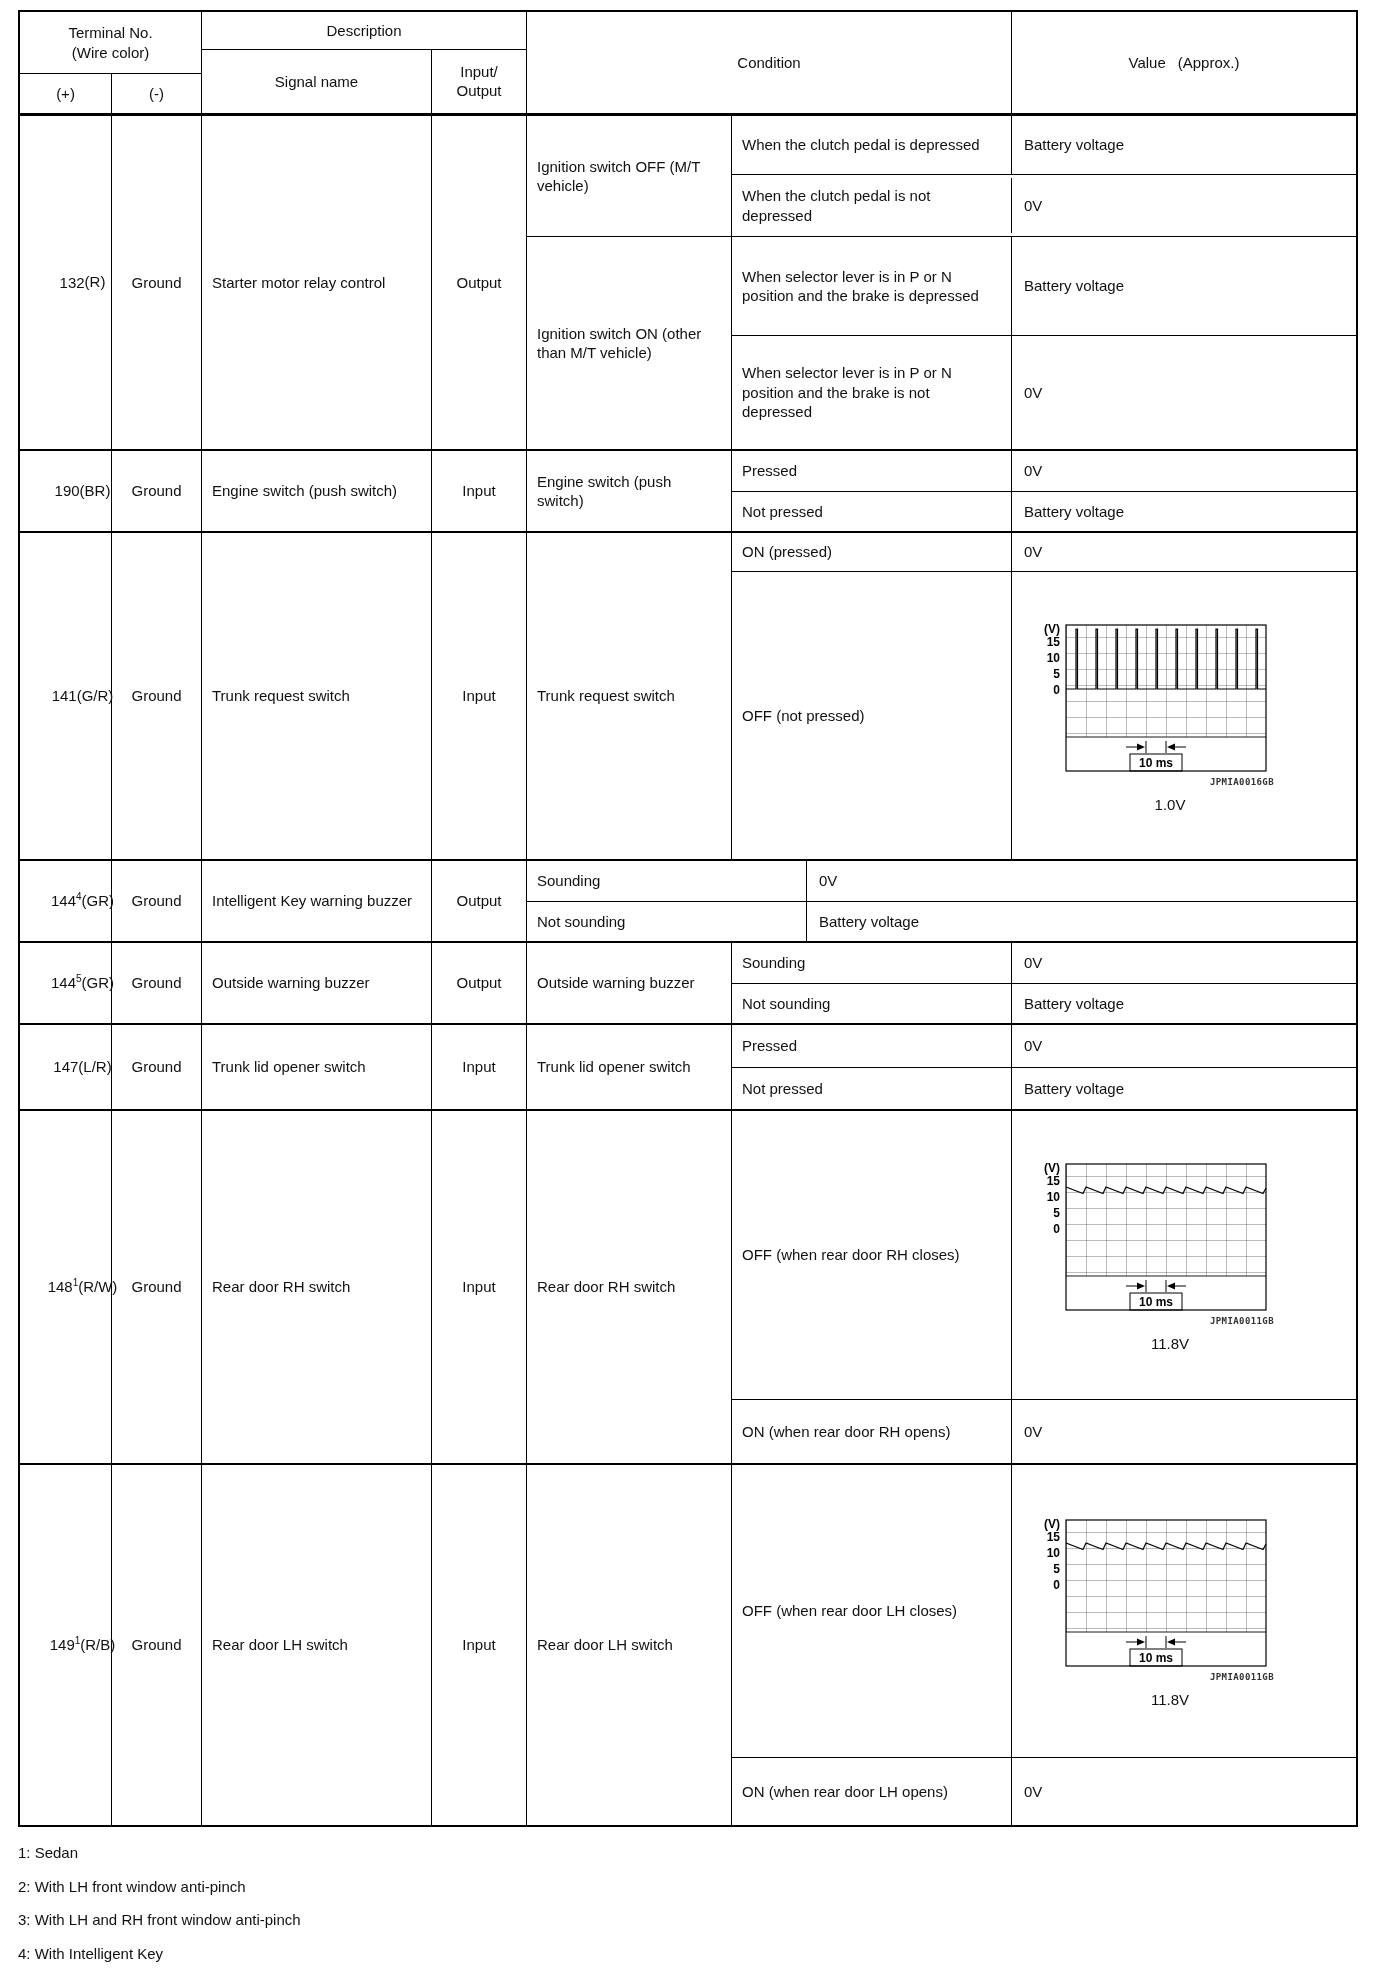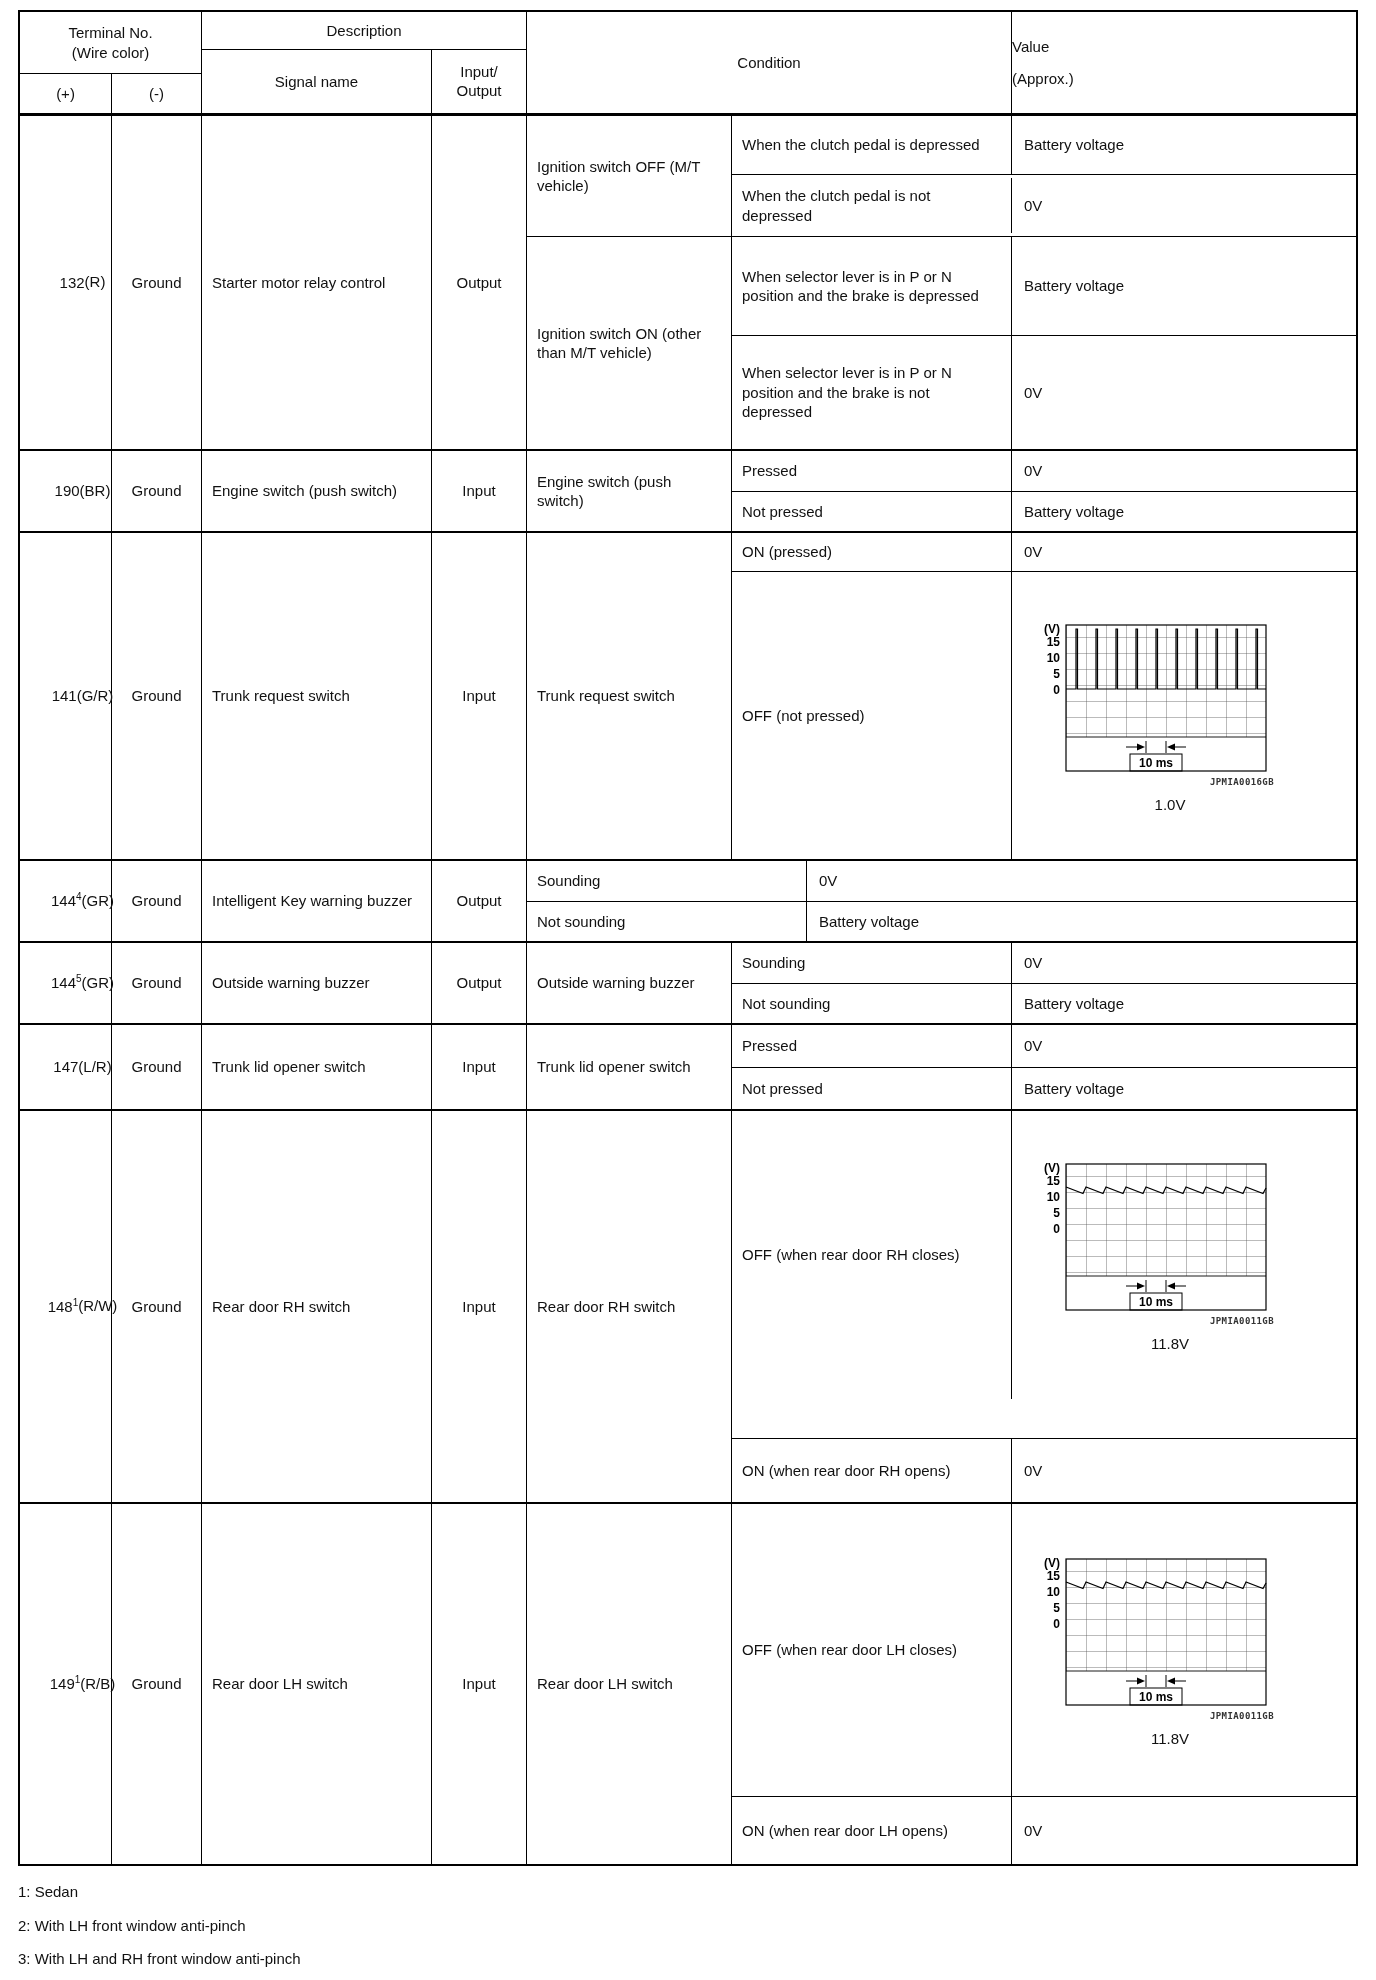--- a/index.html
+++ b/index.html
@@ -15,21 +15,21 @@
   .th-terminal-top { height:62px; border-bottom:1px solid #000; display:flex; flex-direction:column; align-items:center; justify-content:center; line-height:1.3; }
   .th-terminal-bottom { flex:1; display:flex; }
   .th-plus { width:92px; border-right:1px solid #000; display:flex; align-items:center; justify-content:center; }
   .th-minus { flex:1; display:flex; align-items:center; justify-content:center; }
   .th-desc { width:325px; border-right:1px solid #000; display:flex; flex-direction:column; }
   .th-desc-top { height:38px; border-bottom:1px solid #000; display:flex; align-items:center; justify-content:center; }
   .th-desc-bottom { flex:1; display:flex; }
   .th-signal { width:230px; border-right:1px solid #000; display:flex; align-items:center; justify-content:center; }
   .th-io { flex:1; display:flex; flex-direction:column; align-items:center; justify-content:center; line-height:1.25; }
   .th-cond { width:485px; border-right:1px solid #000; display:flex; align-items:center; justify-content:center; }
-  .th-value { flex:1; display:flex; flex-direction:column; justify-content:center; line-height:1.3;gap:12px; }
+  .th-value { flex:1; display:flex; flex-direction:row; align-items:center; justify-content:center; line-height:1.3;gap:12px; }
 
   
   .block { display:flex; }
   .block + .block { border-top:2px solid #000; }
   .cell { font-size:15px; line-height:1.3; }
   .c-plus { width:92px; border-right:1px solid #000; display:flex; flex-direction:row; align-items:center; justify-content:center; text-align:center;padding-left:34px; }
   .c-minus { width:90px; border-right:1px solid #000; display:flex; align-items:center; justify-content:center; }
   .c-signal { width:230px; border-right:1px solid #000; display:flex; align-items:center; padding:8px 10px; }
   .c-io { width:95px; border-right:1px solid #000; display:flex; align-items:center; justify-content:center; }
   .cond-area { flex:1; display:flex; flex-direction:column; }
@@ -41,21 +41,21 @@
   .subrow + .subrow { border-top:1px solid #000; }
   .c-cond { width:280px; border-right:1px solid #000; display:flex; align-items:center; padding:8px 10px; }
   .c-val { flex:1; display:flex; align-items:center; padding:8px 12px; }
   .c-val-fig { padding:14px 12px 10px 14px; }
   .tsup { font-size:10px; }
   .tnum { line-height:1.35; }
   .twire { line-height:1.35; }
 
   
   .rh38 { min-height:38px; } .rh40 { min-height:40px; } .rh42 { min-height:42px; }
-  .rh58 { min-height:58px; } .rh62 { min-height:62px;align-items:center; } .rh64 { min-height:64px;margin-top:39px; }
+  .rh58 { min-height:58px; } .rh62 { min-height:62px;align-items:center; } .rh64 { min-height:64px; }
   .rh68 { min-height:68px; } .rh98 { min-height:98px; } .rh114 { min-height:114px; }
   .rh288 { min-height:288px; } .rh292 { min-height:292px; }
 
   
   .wavefig { display:flex; flex-direction:column; }
   .wavesvg text { font-family:"Liberation Sans","DejaVu Sans",sans-serif; font-size:12px; font-weight:bold; fill:#000; }
   .wcode { width:248px; text-align:right; font-size:9px; color:#333; letter-spacing:0.4px; margin-top:2px; font-family:"DejaVu Sans Mono",monospace;font-weight:bold; }
   .wcaption { width:248px; padding-left:40px; text-align:center; font-size:15px; margin-top:6px; }
 
   

